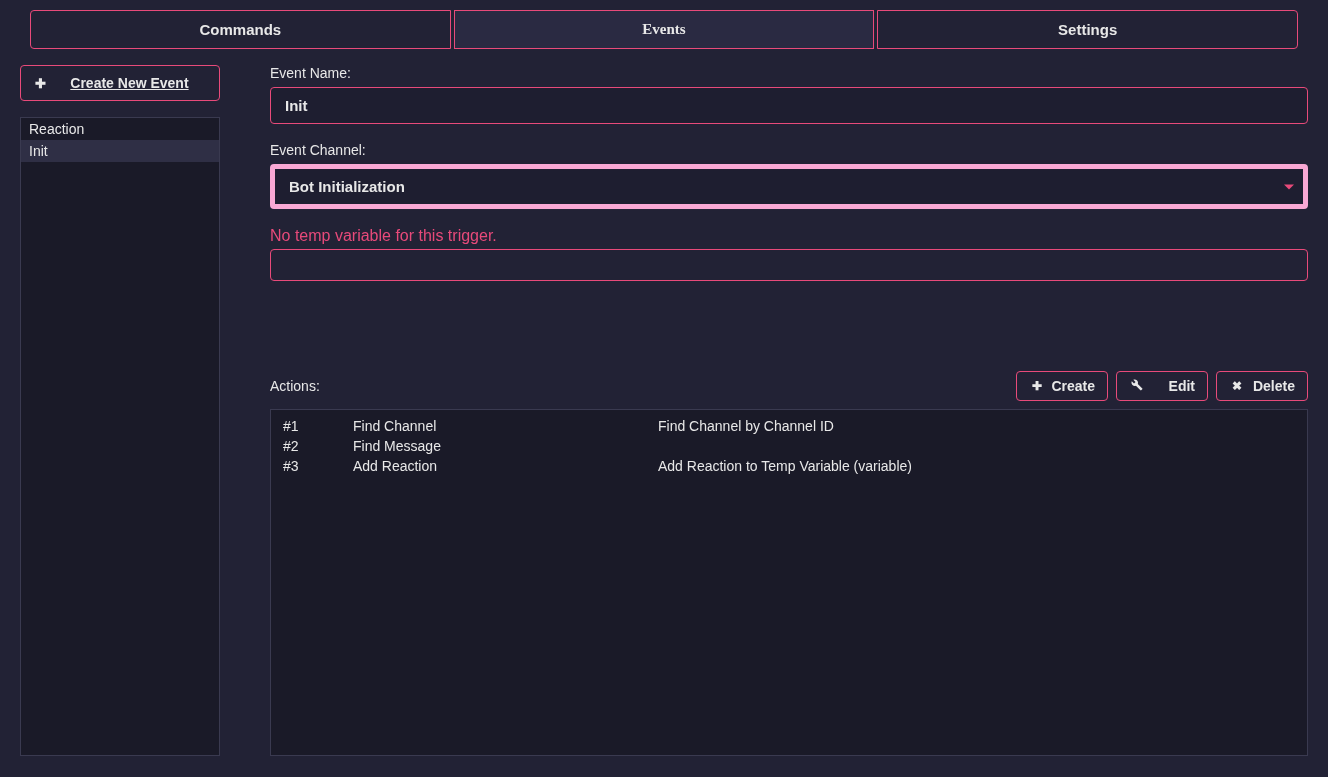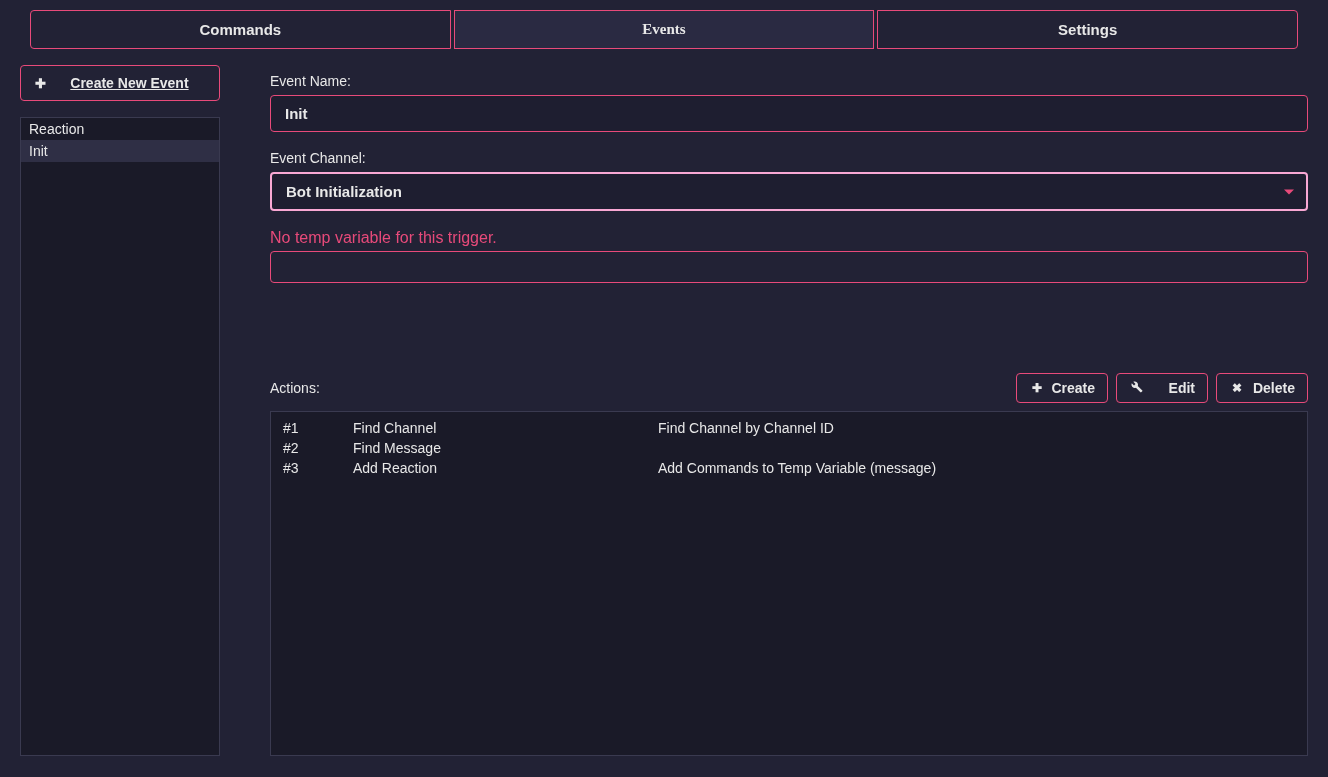--- a/index.html
+++ b/index.html
@@ -113,21 +113,20 @@
     }
     
     .event-item.selected {
       background: #2f2f45;
     }
     
     .content {
       flex: 1;
       display: flex;
       flex-direction: column;
-      margin-top: 8px;
     }
     
     .field-label {
       font-size: 14px;
       margin-bottom: 6px;
       color: #e8e8e8;
     }
     
     .text-input {
       width: 100%;
@@ -143,21 +142,21 @@
     }
     
     .select-wrap {
       position: relative;
       margin-bottom: 18px;
     }
     
     .select {
       width: 100%;
       background: #1e1e30;
-      border: 2px solid #f9a8d4;
+      border: 5px solid #f9a8d4;
       border-radius: 4px;
       padding: 9px 14px;
       color: #e8e8e8;
       font-size: 15px;
       font-weight: 700;
       font-family: inherit;
       appearance: none;
       cursor: pointer;
     }
     
@@ -322,18 +321,18 @@
         <span class="action-name">Find Channel</span>
         <span class="action-desc">Find Channel by Channel ID</span>
       </div>
       <div class="action-row">
         <span class="action-num">#2</span>
         <span class="action-name">Find Message</span>
       </div>
       <div class="action-row">
         <span class="action-num">#3</span>
         <span class="action-name">Add Reaction</span>
-        <span class="action-desc">Add Commands to Temp Variable (message)</span>
+        <span class="action-desc">Add Reaction to Temp Variable (variable)</span>
       </div>
     </div>
 
   </div>
 </div>
 
 </body></html>

